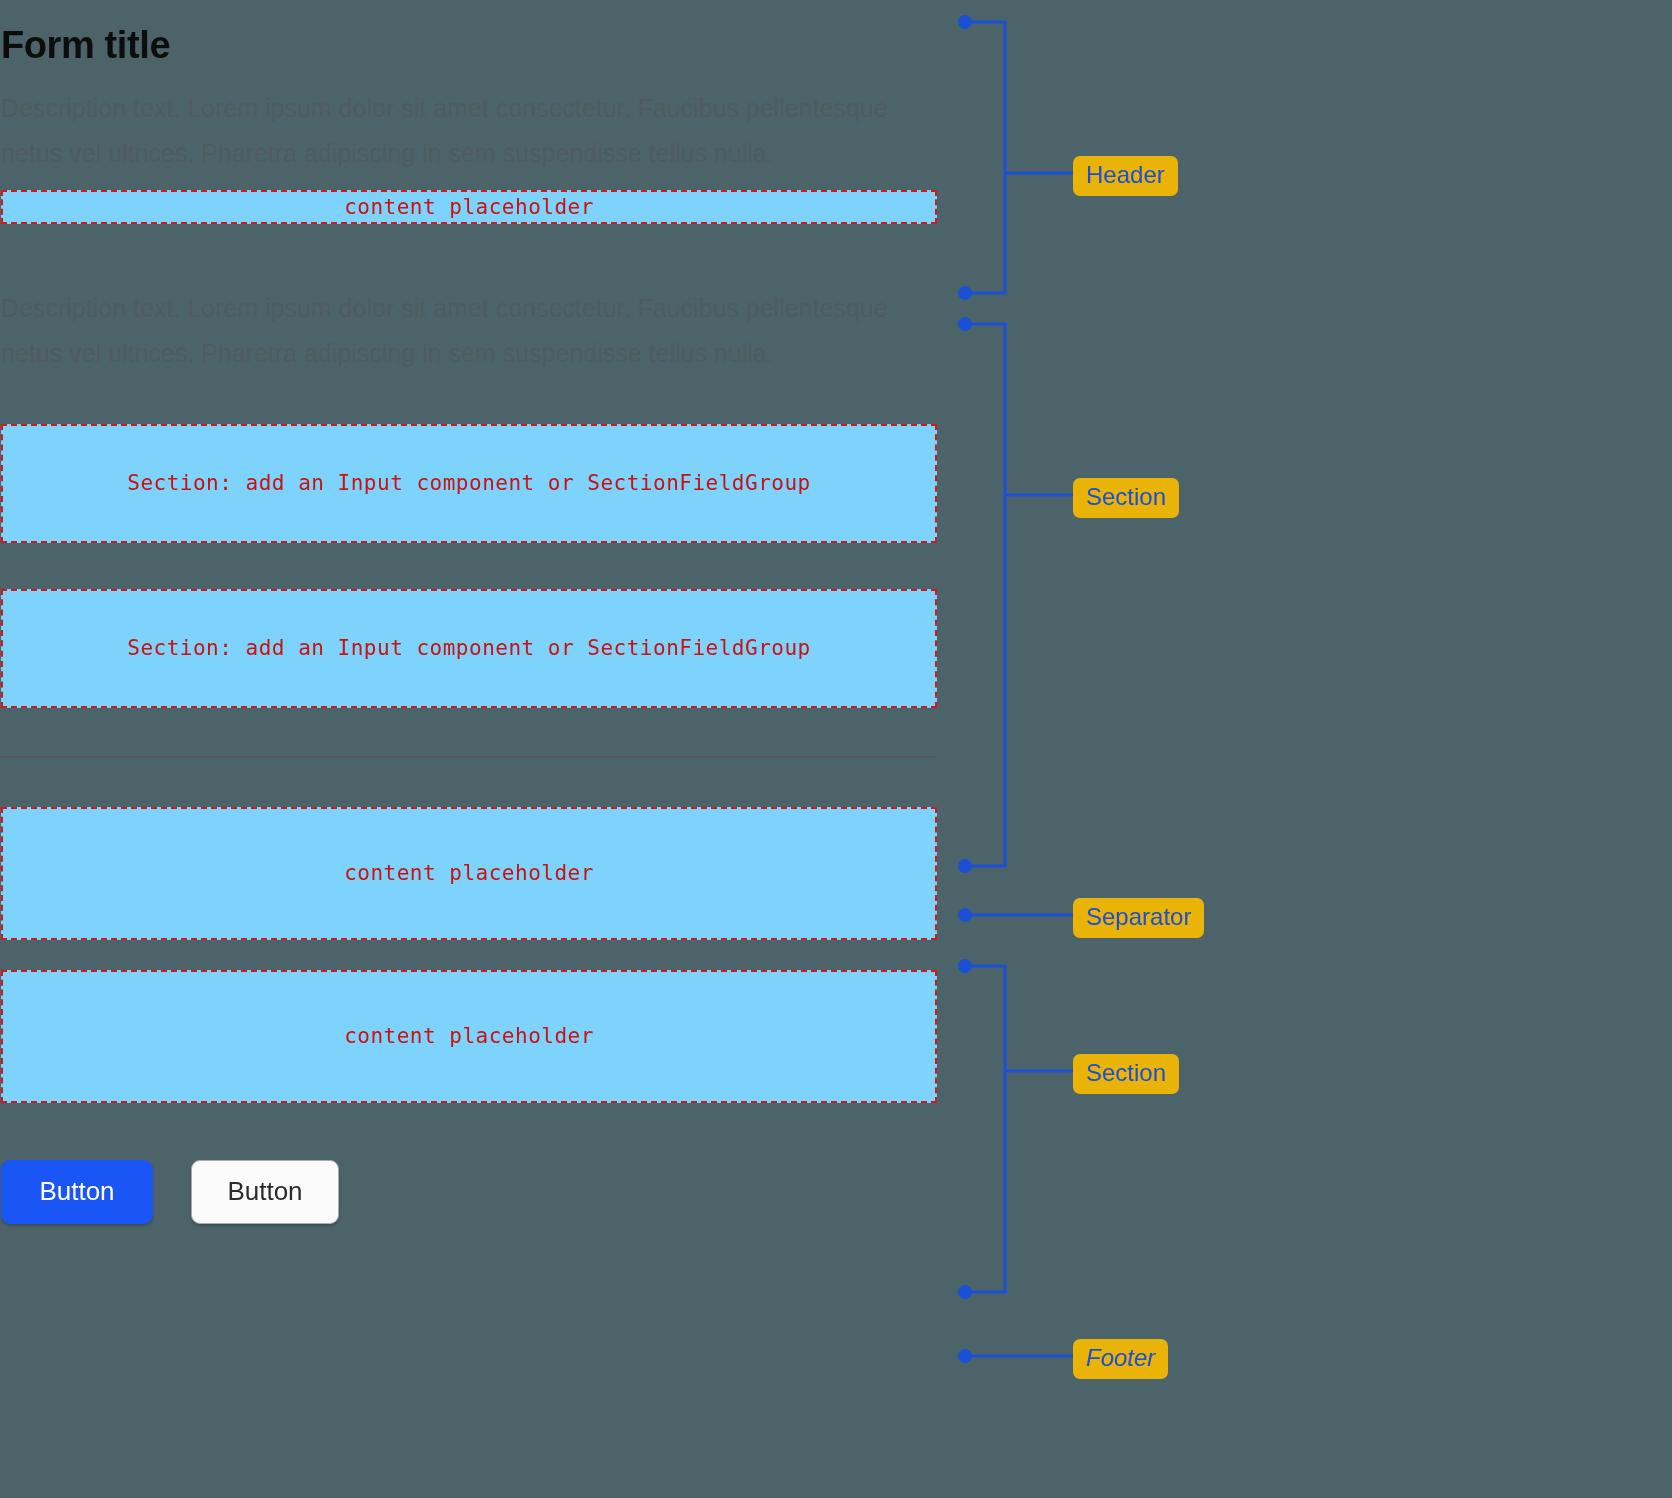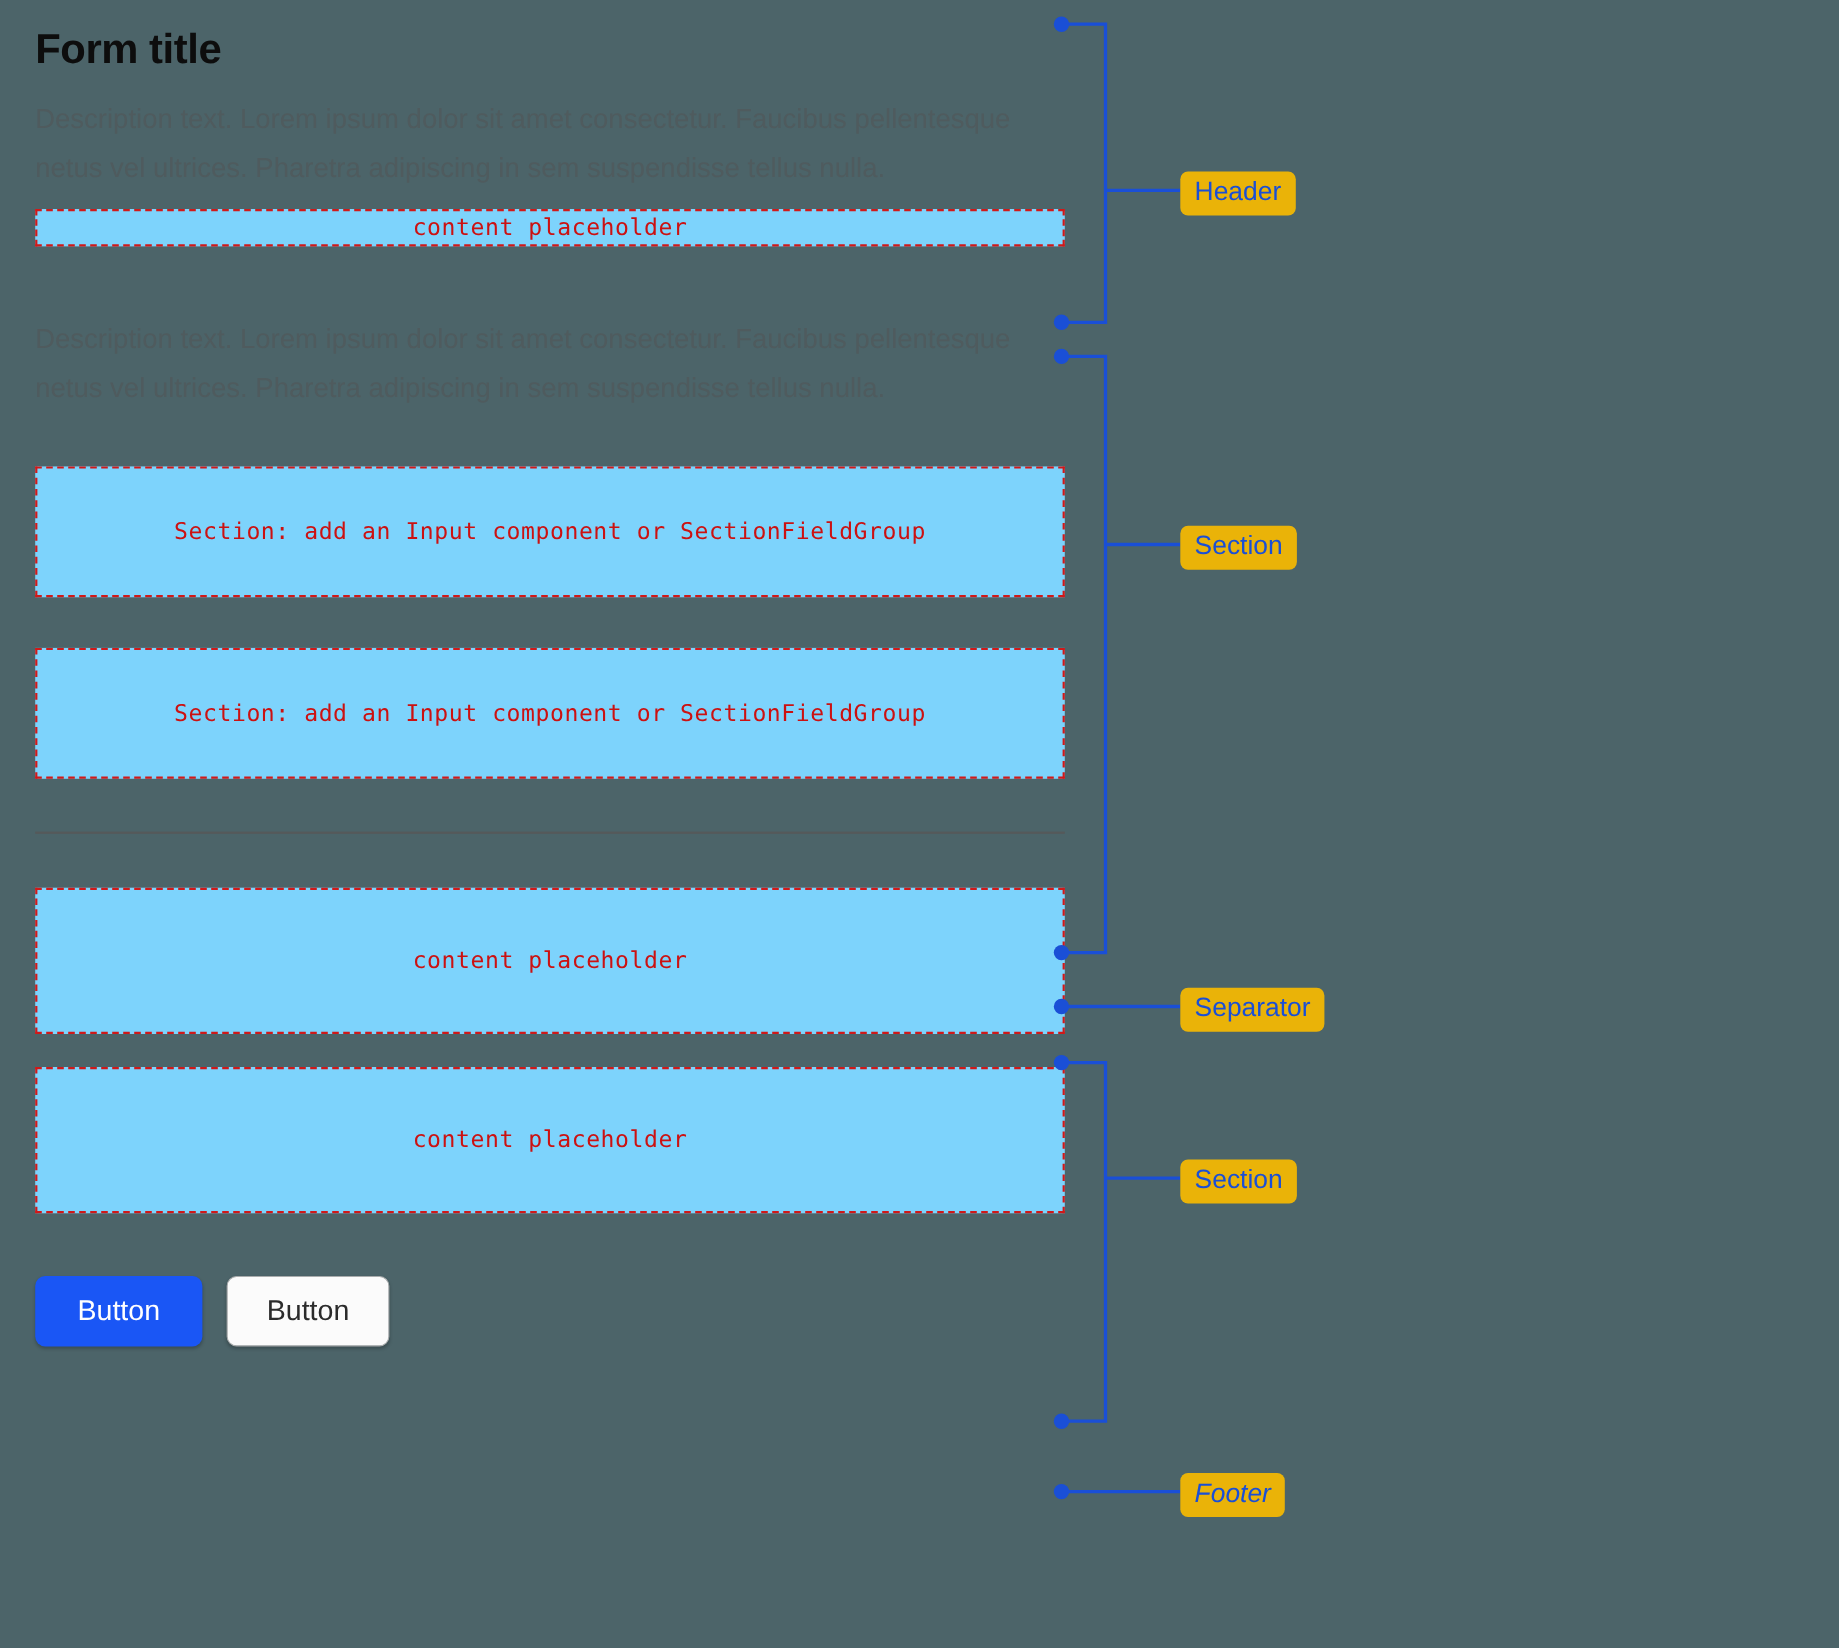--- a/index.html
+++ b/index.html
@@ -17,21 +17,21 @@
 
   
   .canvas {
     position: relative;
     width: 1672px;
     height: 1498px;
   }
 
   .form-col {
     position: absolute;
-    left: 32px;
+    left: 1px;
     top: 0;
     width: 936px;
   }
 
   
   .form-title {
     font-size: 38px;
     font-weight: 700;
     color: #0d0d0d;
     letter-spacing: -0.4px;
@@ -78,21 +78,21 @@
   .separator {
     height: 0;
     border-top: 2px solid #55595a;
     width: 936px;
   }
 
   
   .footer-row {
     display: flex;
     align-items: flex-end;
-    gap: 22px;
+    gap: 38px;
   }
   .btn {
     font-family: "Liberation Sans", sans-serif;
     font-size: 26px;
     border-radius: 9px;
     box-sizing: border-box;
     cursor: pointer;
     display: inline-flex;
     align-items: center;
     justify-content: center;

